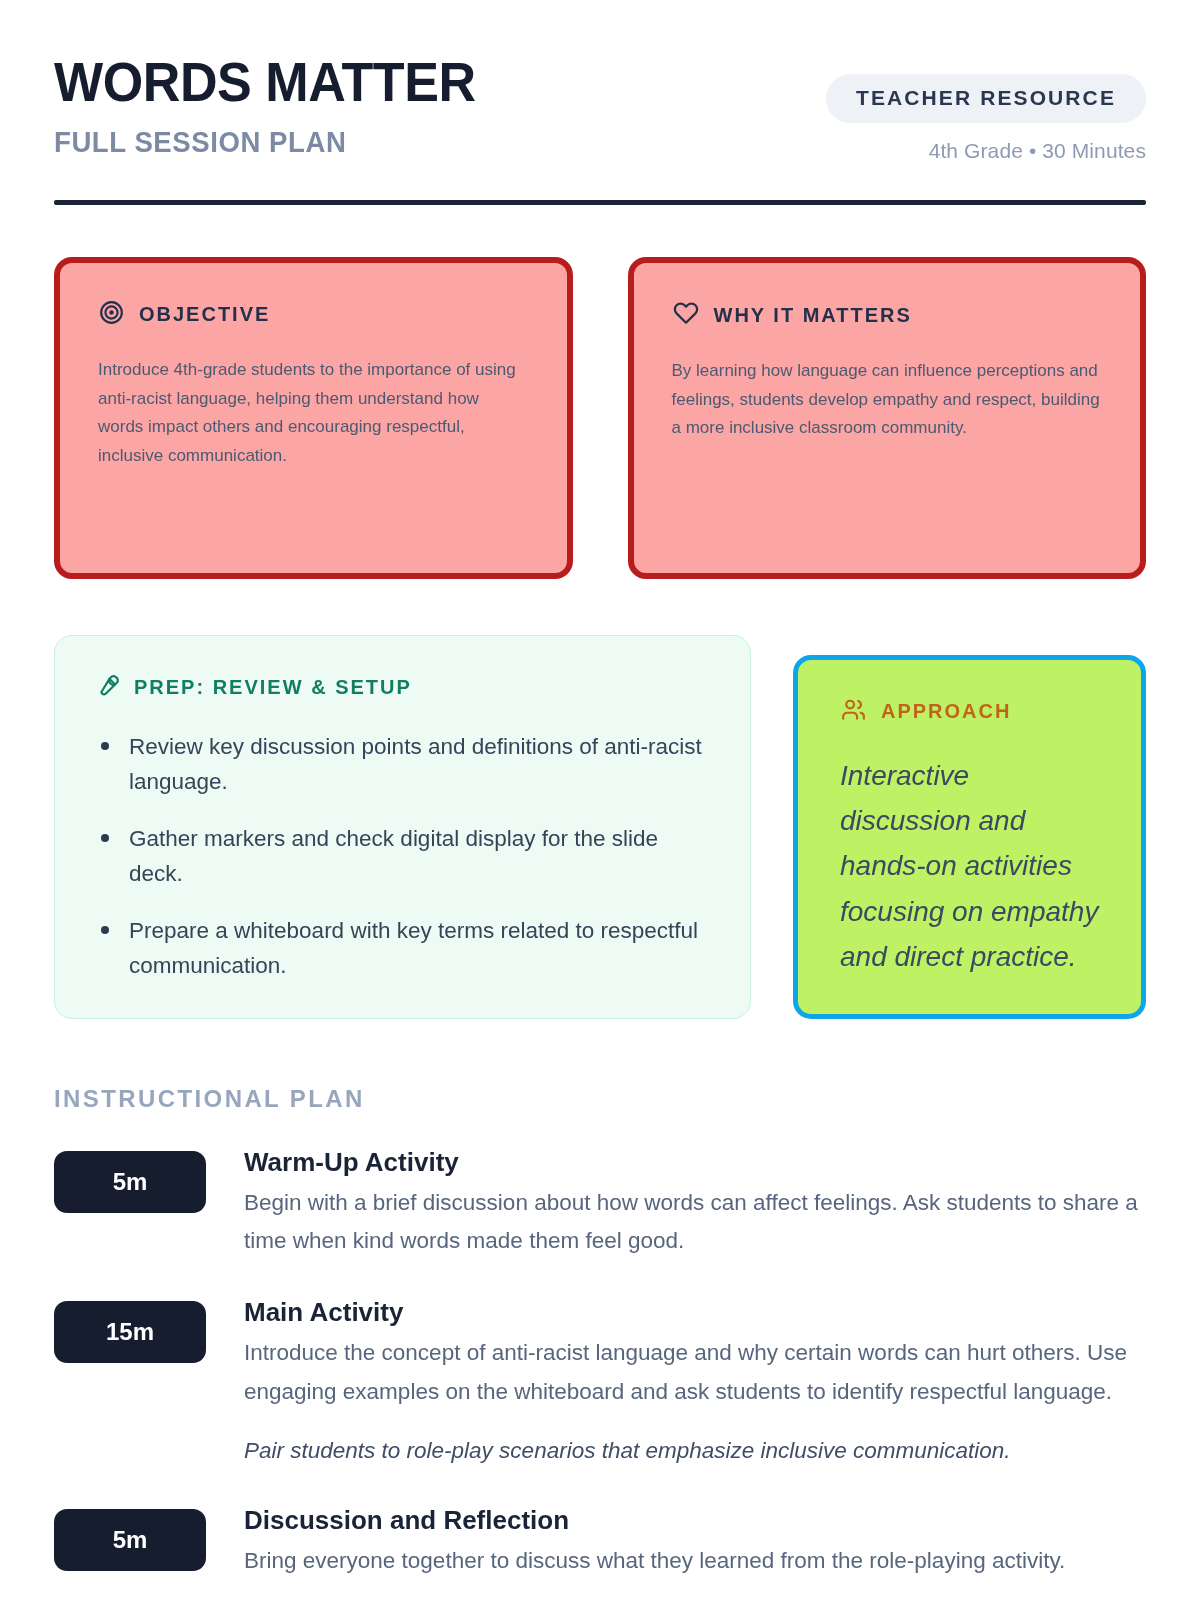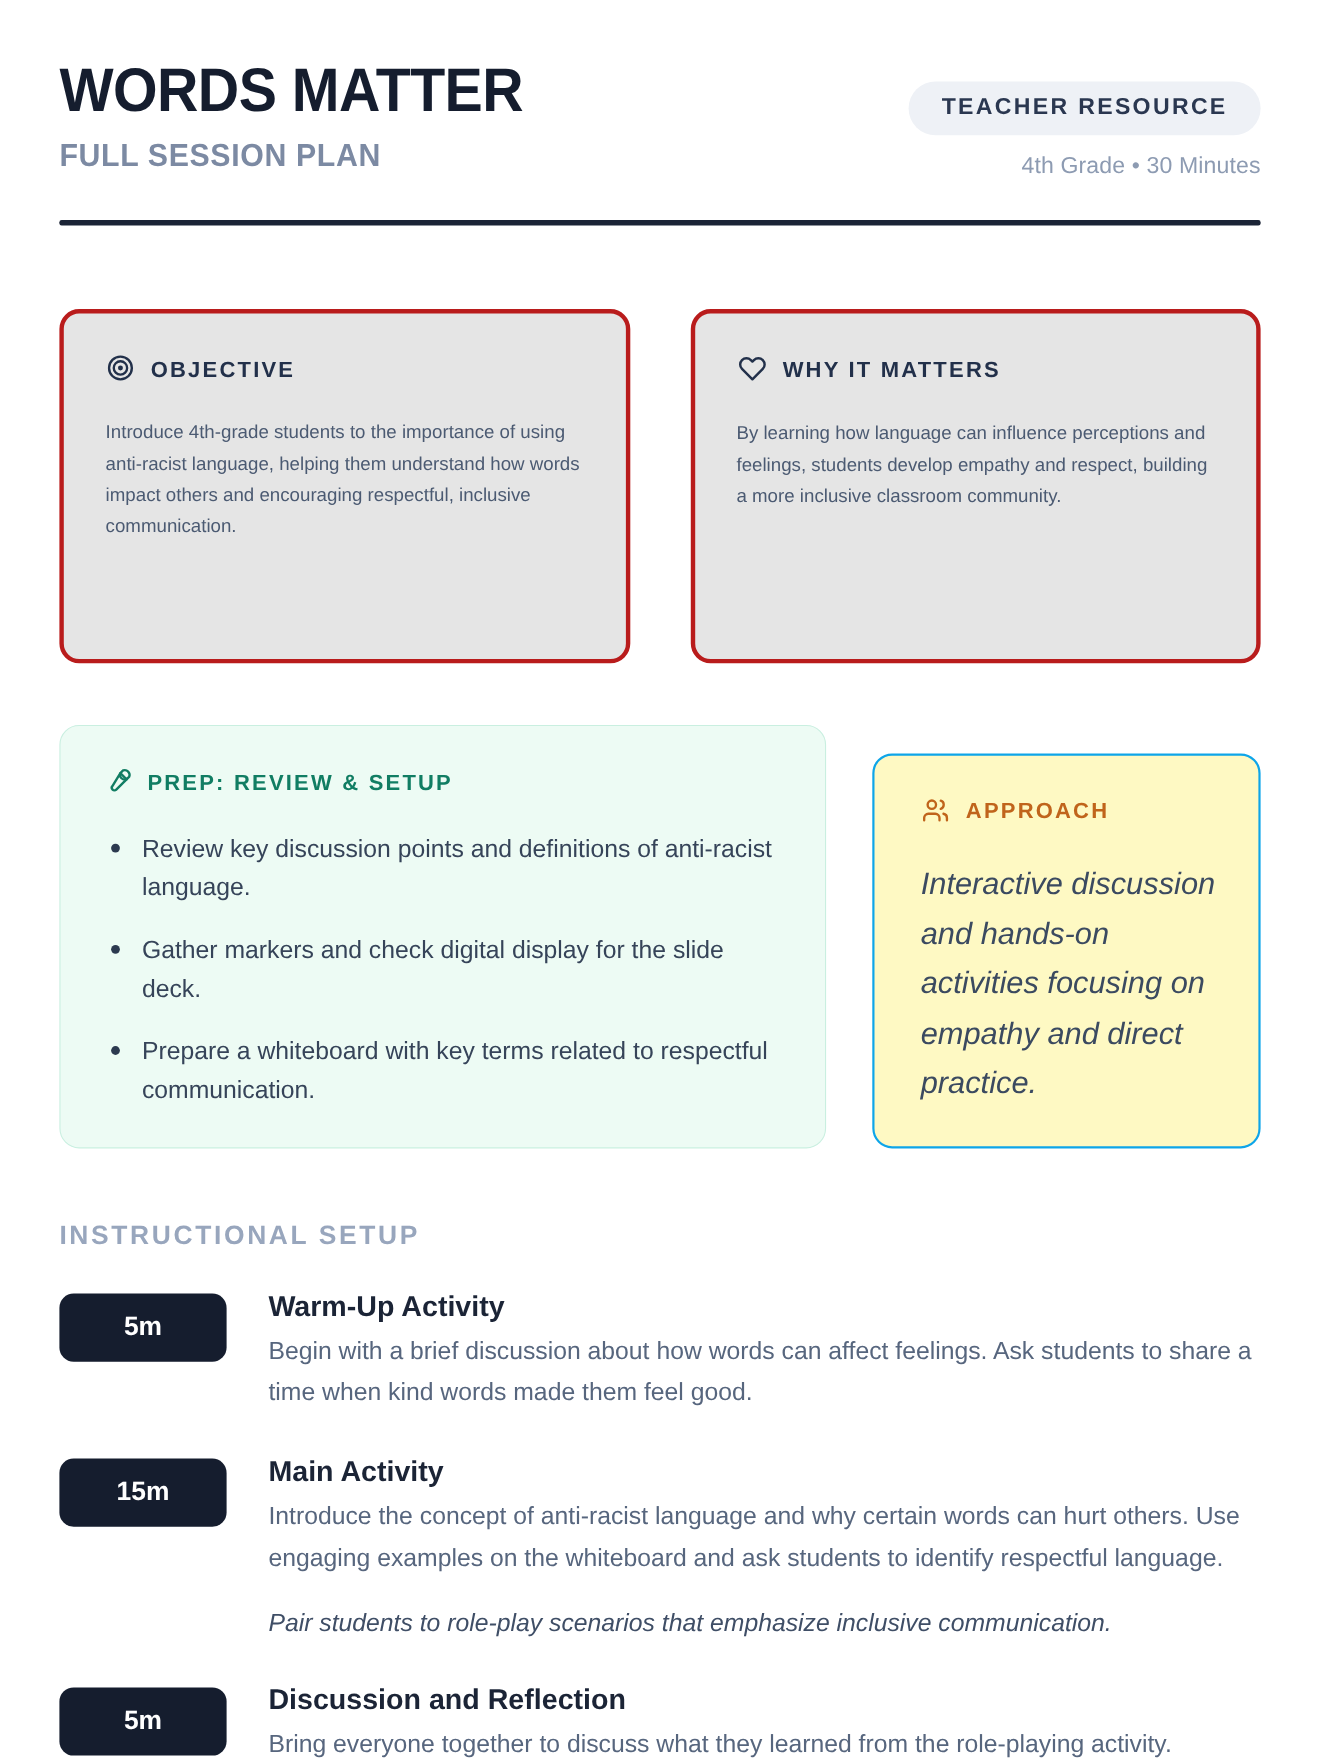--- a/index.html
+++ b/index.html
@@ -77,24 +77,23 @@
   .row-top {
     display: flex;
     gap: 55px;
     margin-top: 52px;
   }
   .card {
     border-radius: 18px;
     padding: 36px 38px 30px 38px;
   }
   .card-plain {
-    background: #e5e5e5;
-    border: 4px solid #b91c1c;
+    background: #fca5a5;
+    border: 6px solid #b91c1c;
     flex: 1;
-    margin-top: 24px;
   }
   .card-plain.objective { min-height: 322px; }
   .card-plain.why { min-height: 312px; }
 
   .card-head {
     display: flex;
     align-items: center;
     gap: 14px;
     margin-bottom: 26px;
   }
@@ -124,22 +123,22 @@
   }
   .card-prep {
     background: #edfbf4;
     border: 1px solid #c9efe0;
     border-radius: 18px;
     padding: 36px 38px 34px 38px;
     width: 697px;
     flex: none;
   }
   .card-approach {
-    background: #fef9c3;
-    border: 2px solid #0ea5e9;
+    background: #bef264;
+    border: 5px solid #0ea5e9;
     border-radius: 18px;
     padding: 36px 36px 34px 42px;
     flex: 1;
   }
 
   .prep-list { list-style: none; }
   .prep-list li {
     position: relative;
     padding-left: 36px;
     margin-bottom: 22px;
@@ -289,21 +288,21 @@
           <path d="M18.4 14.9a3.4 3.4 0 0 1 2.8 3.4v1.9"></path>
         </svg>
       </span>
       <span class="label label-orange">APPROACH</span>
     </div>
     <div class="approach-body">Interactive discussion and hands-on activities focusing on empathy and direct practice.</div>
   </div>
 
 </div>
 
-<div class="section-head">INSTRUCTIONAL SETUP</div>
+<div class="section-head">INSTRUCTIONAL PLAN</div>
 
 <div class="steps">
 
   <div class="step">
     <div class="time-badge">5m</div>
     <div class="step-main">
       <div class="step-title">Warm-Up Activity</div>
       <div class="step-desc">Begin with a brief discussion about how words can affect feelings. Ask students to share a time when kind words made them feel good.</div>
     </div>
   </div>

